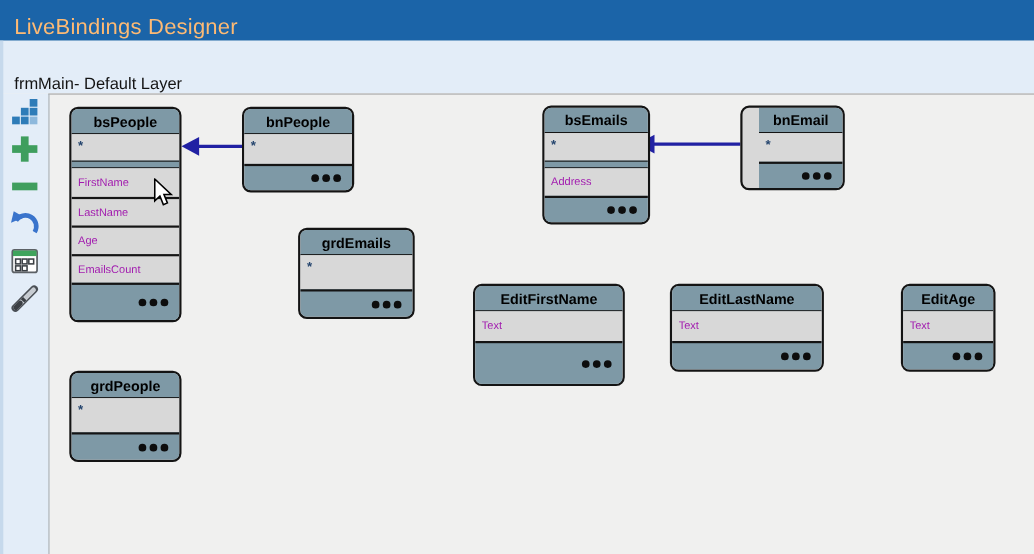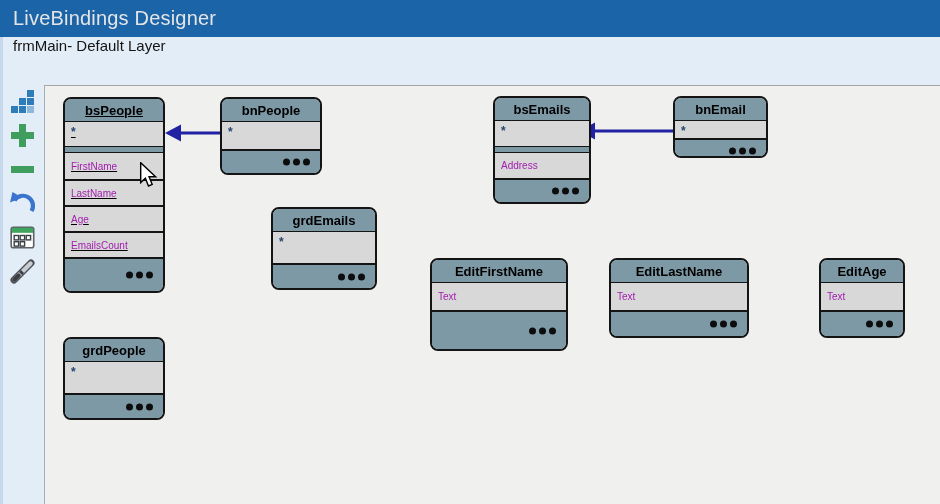--- a/index.html
+++ b/index.html
@@ -1,22 +1,22 @@
 <!DOCTYPE html>
 <html><head>
 <meta charset="utf-8">
 <style>
   * { box-sizing: border-box; margin: 0; padding: 0; }
   html,body { width: 940px; height: 504px; overflow: hidden; background:#f0f0ef;
               font-family: "Liberation Sans", sans-serif; }
 
-  .titlebar { height: 37px; background:#1b64a8; color:#e5e5e5; display:flex; align-items:center;
+  .titlebar { height: 37px; background:#1b64a8; color:#fdba74; display:flex; align-items:flex-end;
               padding-left:13px; font-size:20px; letter-spacing:.2px; }
 
-  .toolbar { height: 48px; background:#e3edf8; display:flex; align-items:flex-start;
+  .toolbar { height: 48px; background:#e3edf8; display:flex; align-items:flex-end;
              padding-left:13px; font-size:15px; color:#141414; }
   .toolbar .layer { margin-left:0; }
 
   .content { display:flex; height: 419px; }
 
   .left-strip { position:absolute; left:0; top:37px; width:3px; height:467px; background:#c6d9ec; }
 
   .sidebar { width:44px; background:#e3edf8; display:flex; flex-direction:column;
              align-items:center; padding-top:1px; }
   .tool-btn { width:34px; height:30px; display:flex; align-items:center; justify-content:center;
@@ -123,21 +123,21 @@
           <polygon points="120,47 136,38.5 136,55.5" fill="#2121a3"></polygon>
         </g>
         <g>
           <line x1="548" y1="45" x2="628" y2="45" stroke="#2121a3" stroke-width="3"></line>
           <polygon points="534,45 550,36.5 550,53.5" fill="#2121a3"></polygon>
         </g>
       </svg>
     <svg class="cursor-svg" id="cursor" width="19" height="27" viewBox="0 0 13 19" style="left: 94px; top: 76px;">
       <polygon points="1,0.5 1,14.5 4.3,11.4 6.5,16.9 9.1,15.8 6.9,10.4 11.5,10.4" fill="#ffffff" stroke="#000000" stroke-width="1"></polygon>
     </svg>
-  <div class="block" style="left: 18px; top: 11px; width: 102px; height: 196px; text-decoration: underline;">
+  <div class="block" style="left: 18px; top: 11px; width: 102px; height: 196px;">
         <div class="block-header">bsPeople</div>
         <div class="row star" style="height: 24px;">*</div>
         <div class="band"></div>
         <div class="row" style="height: 26px;">FirstName</div>
         <div class="row sep" style="height: 26px;">LastName</div>
         <div class="row sep" style="height: 26px;">Age</div>
         <div class="row sep" style="height: 26px;">EmailsCount</div>
         <div class="block-footer">
           <div class="dots">
             <i></i>
@@ -163,21 +163,21 @@
         <div class="band"></div>
         <div class="row" style="height: 25px;">Address</div>
         <div class="block-footer">
           <div class="dots">
             <i></i>
             <i></i>
             <i></i>
           </div>
         </div>
       </div>
-      <div class="block" style="left: 628px; top: 10px; width: 95px; height: 62px;">
+      <div class="block" style="left: 628px; top: 10px; width: 95px; height: 77px; padding-left: 15px;">
         <div class="block-header">bnEmail</div>
         <div class="row star flexrow">*</div>
         <div class="block-footer fixed" style="height: 24px;">
           <div class="dots">
             <i></i>
             <i></i>
             <i></i>
           </div>
         </div>
       </div>

